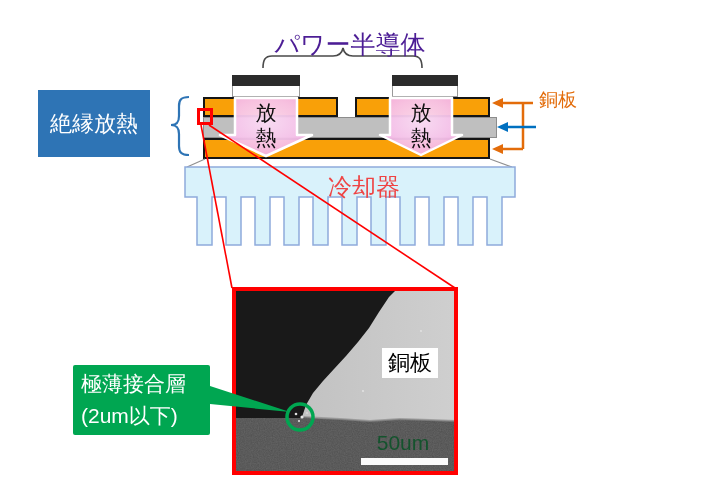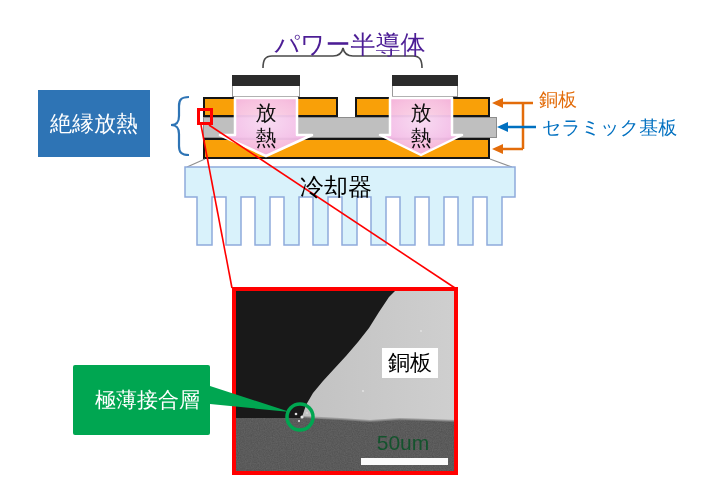--- a/index.html
+++ b/index.html
@@ -28,29 +28,29 @@
     position:absolute;left:38px;top:90px;width:112px;height:67px;background:#2E74B5;
     color:#fff;font-size:22px;line-height:29px;display:flex;flex-direction:column;
     justify-content:center;align-items:center;text-align:left;
   }
   .heat-label{
     position:absolute;top:100px;width:44px;text-align:center;font-size:21px;
     line-height:25px;color:#101010;font-weight:500;
   }
   .lab-copper{position:absolute;left:539px;top:89px;font-size:19px;line-height:22px;color:#E36C0A;white-space:nowrap;}
   .lab-ceramic{position:absolute;left:542px;top:117px;font-size:19px;line-height:22px;color:#0070C0;white-space:nowrap;}
-  .lab-cooler{position:absolute;left:300px;top:171px;width:100px;text-align:left;font-size:24px;color:#000000;}
+  .lab-cooler{position:absolute;left:300px;top:171px;width:100px;text-align:right;font-size:24px;color:#ef4444;}
   .red-square{
     position:absolute;left:197px;top:108px;width:16px;height:17px;
     border:3px solid #FF0000;background:transparent;
   }
   .green-box{
     position:absolute;left:73px;top:365px;width:137px;height:70px;background:#00A651;
     color:#fff;font-size:21px;line-height:26px;display:flex;flex-direction:column;
-    justify-content:center;gap:6px;padding-left:22px;border-radius:2px;
+    justify-content:center;gap:6px;padding-left:8px;border-radius:2px;
   }
   .sem-copper-label{
     position:absolute;left:382px;top:348px;width:56px;height:30px;background:#fff;
     color:#000;font-size:22px;display:flex;align-items:center;justify-content:center;
   }
   .scale-label{
     position:absolute;left:368px;top:431px;width:70px;text-align:center;
     font-size:21px;color:#14532d;
   }
 </style>
@@ -152,23 +152,23 @@
   <div class="heat-label" style="left:244px;">
     <span style="display:block">放</span>
     <span style="display:block">熱</span>
   </div>
   <div class="heat-label" style="left:399px;">
     <span style="display:block">放</span>
     <span style="display:block">熱</span>
   </div>
 
   <div class="lab-copper">銅板</div>
-  <div class="lab-ceramic">セラミック基板</div>
   <div class="lab-cooler">冷却器</div>
 
   <div class="green-box">
     <span>極薄接合層</span>
+    <span>(2um以下)</span>
   </div>
 
   <div class="sem-copper-label">銅板</div>
   <div class="scale-label">50um</div>
 
 </div>
 
 </body></html>

